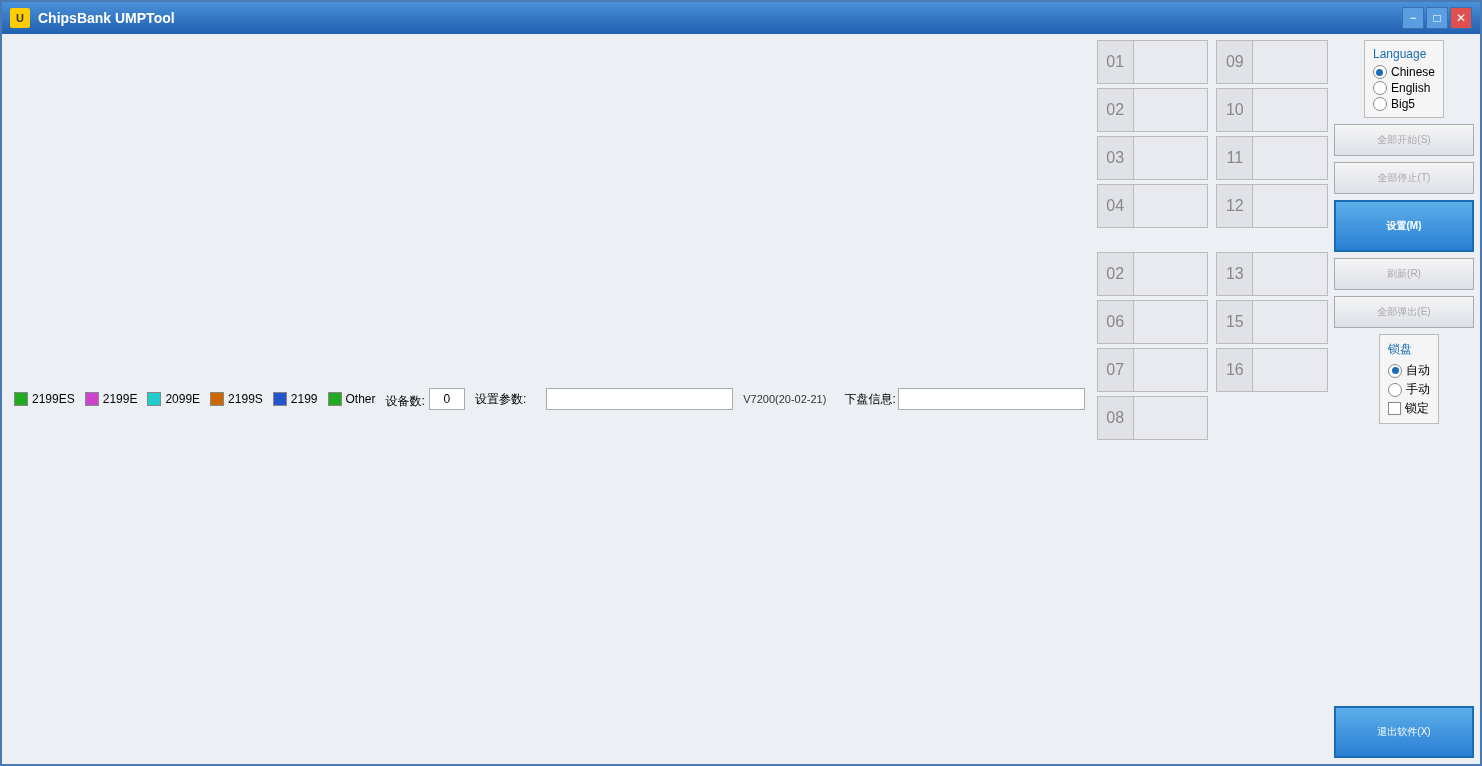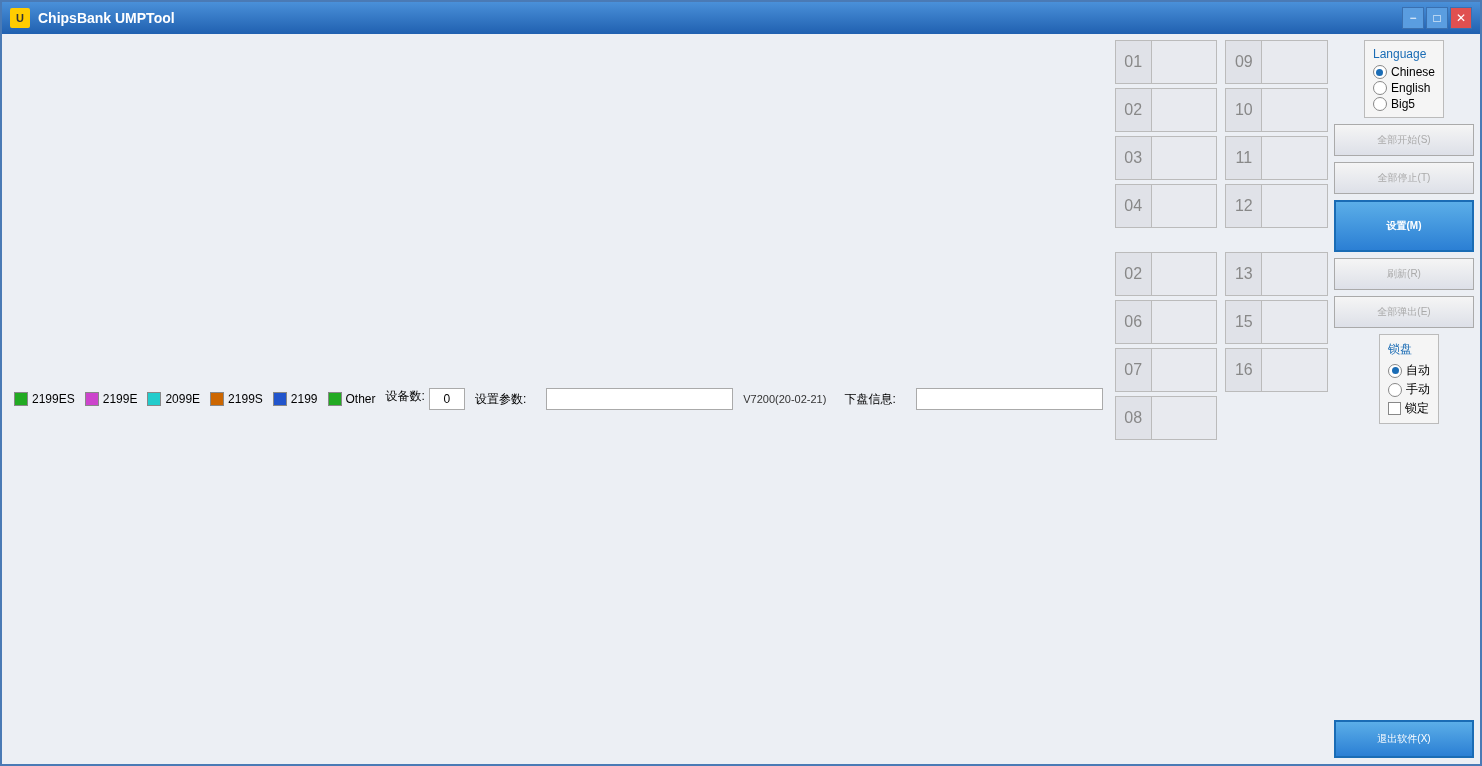--- a/index.html
+++ b/index.html
@@ -94,21 +94,21 @@
       font-size: 12px;
       white-space: nowrap;
     }
     .chip-dot {
       width: 14px;
       height: 14px;
       border: 1px solid #888;
     }
     .device-count-area {
       display: flex;
-      align-items: flex-start;
+      align-items: flex-end;
       gap: 4px;
       font-size: 12px;
     }
     .device-count-box {
       width: 36px;
       height: 22px;
       border: 1px solid #aaa;
       background: white;
       text-align: center;
       font-size: 12px;
@@ -131,21 +131,21 @@
       padding: 0 4px;
     }
     .version-text {
       font-size: 11px;
       color: #333;
       white-space: nowrap;
     }
     .info-bar {
       display: flex;
       align-items: center;
-      gap: 20px;
+      gap: 2px;
       padding: 2px 6px;
     }
     .info-label {
       font-size: 12px;
       white-space: nowrap;
     }
     .info-input {
       flex: 1;
       height: 22px;
       border: 1px solid #aaa;
@@ -253,21 +253,21 @@
       background: linear-gradient(to bottom, #5baee8, #2b7fd4);
       color: white;
       border: 2px solid #1a6cb5;
       font-weight: bold;
       height: 52px;
     }
     .action-btn.exit {
       background: linear-gradient(to bottom, #5baee8, #2b7fd4);
       color: white;
       border: 2px solid #1a6cb5;
-      height: 38px;
+      height: 52px;
     }
     .lock-section {
       border: 1px solid #bbb;
       background: #f5f5f5;
       padding: 6px 8px;
       margin-left: 10px;
     }
     .lock-title {
       color: #1a6cb5;
       font-size: 12px;

